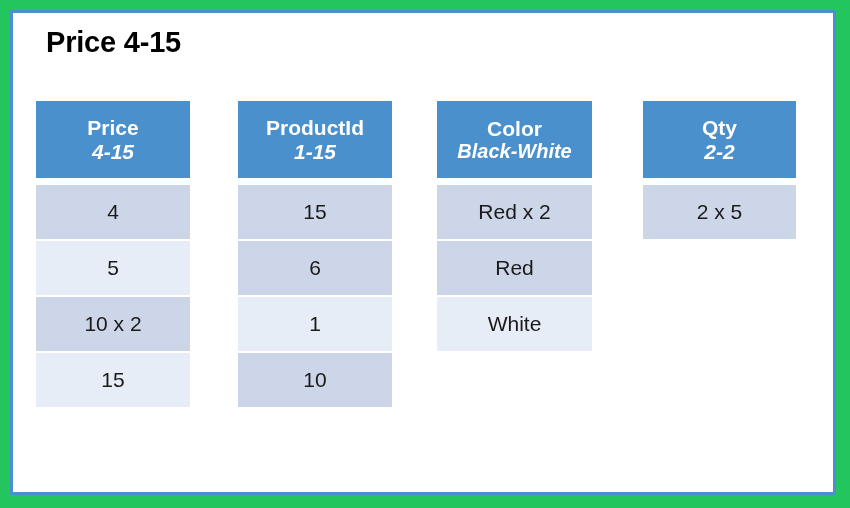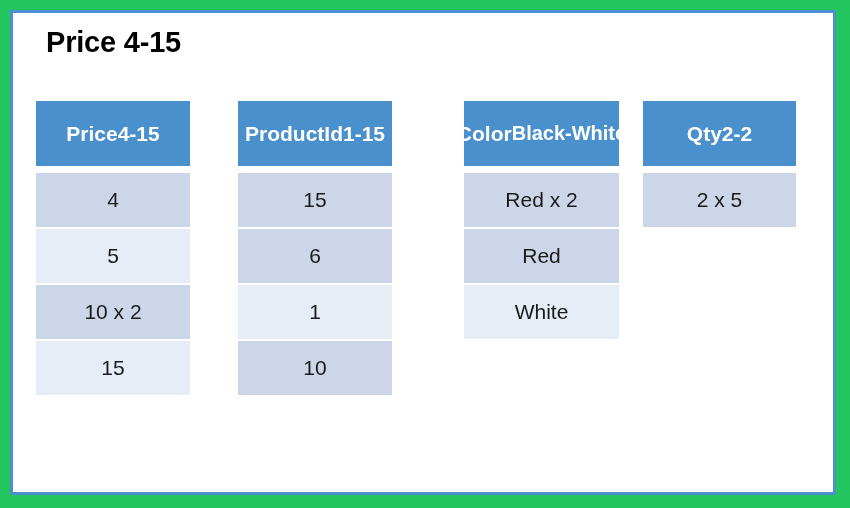--- a/index.html
+++ b/index.html
@@ -48,44 +48,45 @@
     top: 0;
     width: 850px;
     height: 508px;
   }
   .column {
     position: absolute;
     top: 101px;
   }
   .col-0 { left: 36px;  width: 154px; }
   .col-1 { left: 238px; width: 154px; }
-  .col-2 { left: 464px; width: 155px; }
+  .col-2 { left: 437px; width: 155px; }
   .col-3 { left: 643px; width: 153px; }
 
   .col-header {
     background: #4a90cc;
     color: #ffffff;
-    height: 65px;
+    height: 77px;
     box-sizing: border-box;
     display: flex;
-    flex-direction: row;
+    flex-direction: column;
     align-items: center;
     justify-content: center;
     line-height: 1.12;
     margin-bottom: 7px;
   }
   .col-header .h-main {
     font-size: 21px;
     font-weight: bold;
     white-space: nowrap;
   }
   .col-header .h-sub {
     font-size: 21px;
     font-weight: bold;
     white-space: nowrap;
+    font-style: italic;
   }
   .col-header.small-sub .h-sub {
     font-size: 20px;
   }
 
   .cell {
     height: 54px;
     box-sizing: border-box;
     display: flex;
     align-items: center;

